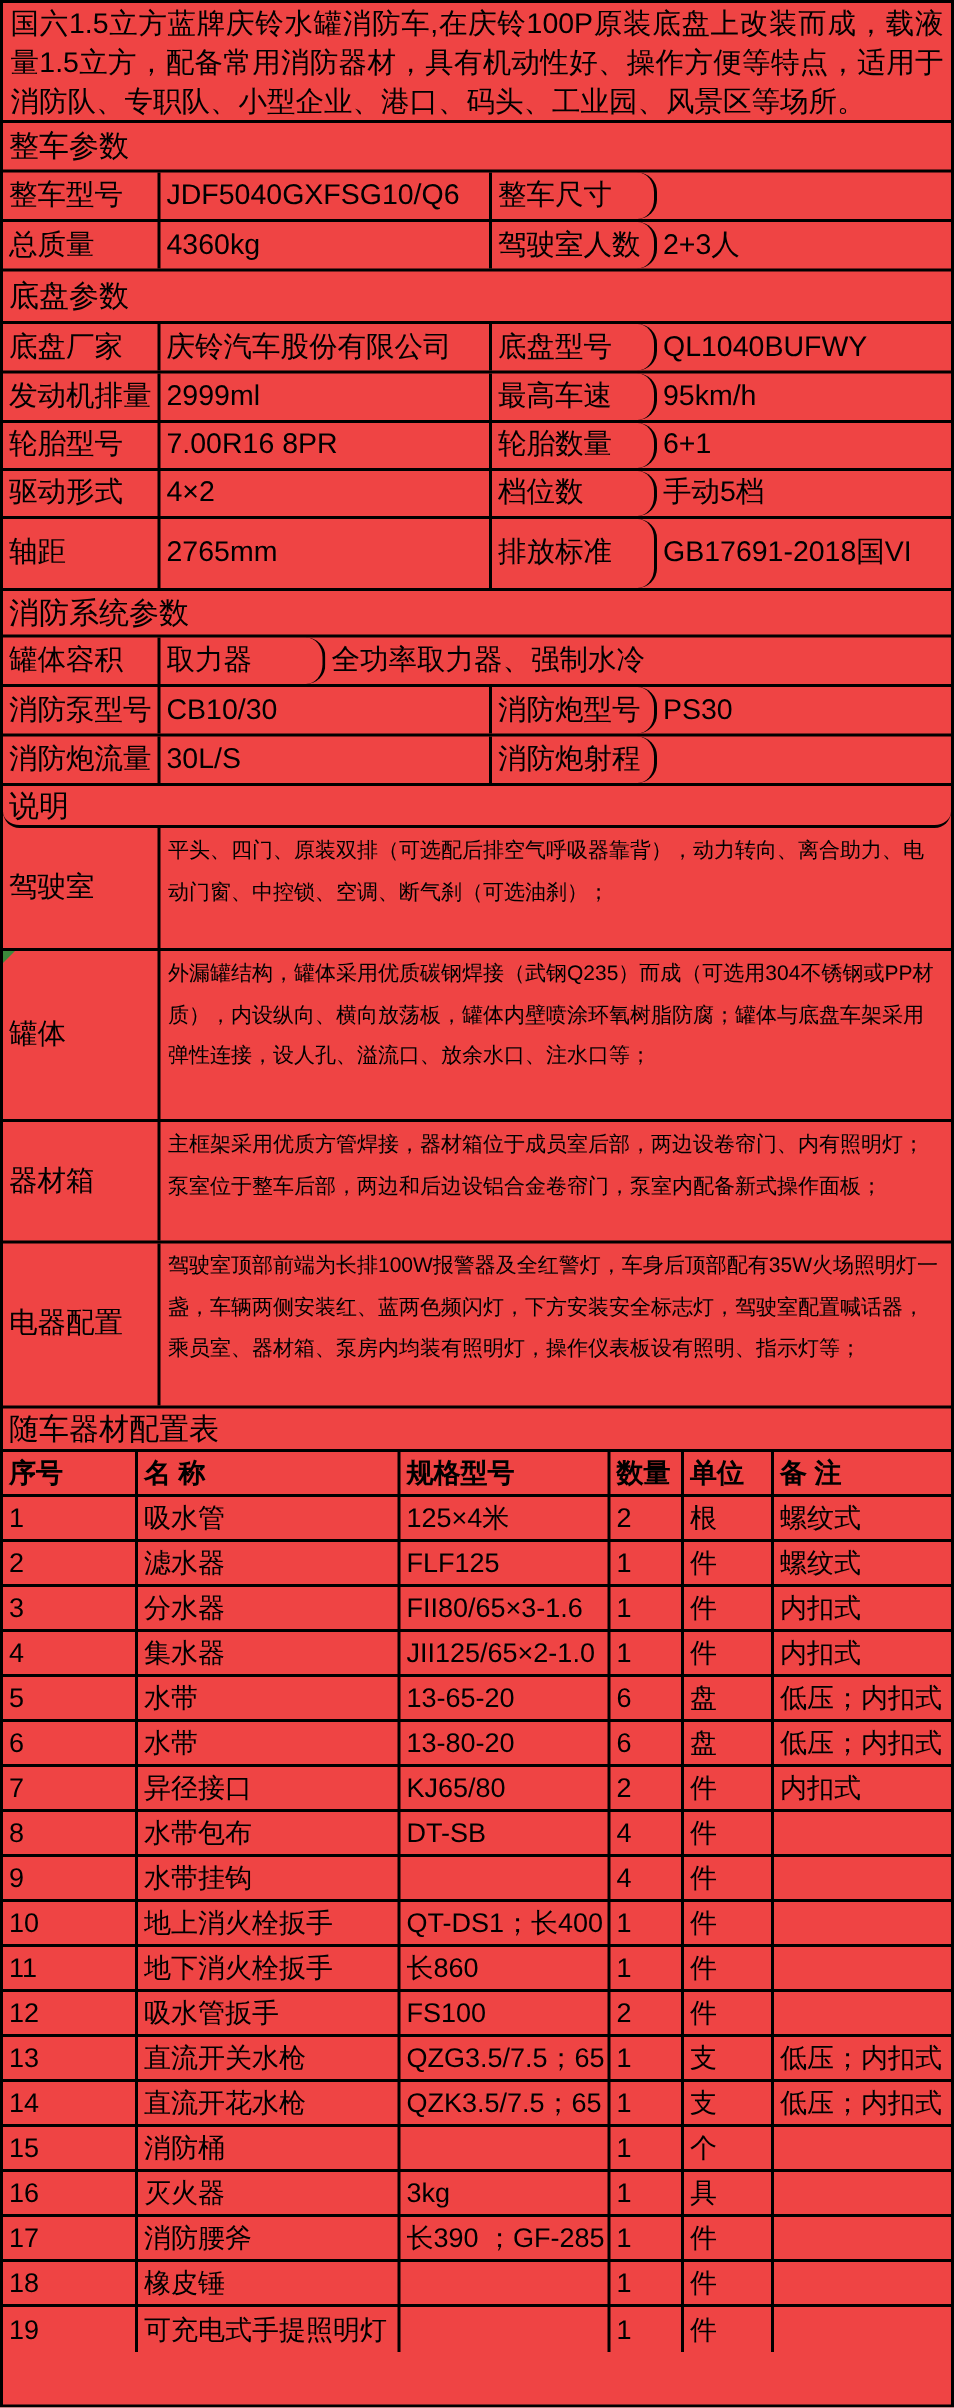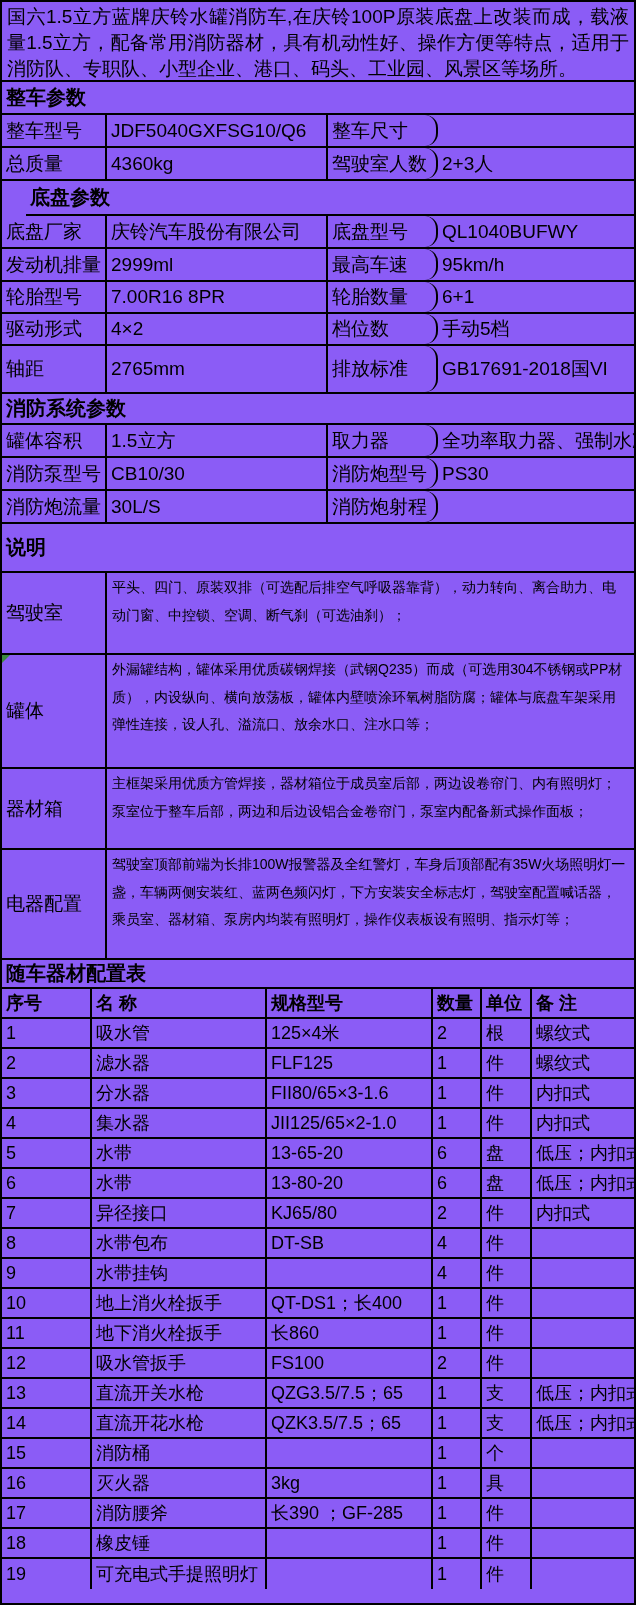--- a/index.html
+++ b/index.html
@@ -4,40 +4,40 @@
 <style>
   html,body{margin:0;padding:0;background:#fff;}
   .page{
     position:relative;
     width:636px;height:1605px;
     box-sizing:border-box;
     border:2px solid #000;
     font-family:"Liberation Sans","DejaVu Sans",sans-serif;
     color:#000;
     overflow:hidden;
-    background:#8b5cf6;
+    background:#ef4444;
   }
   .row{display:flex;border-bottom:2px solid #000;box-sizing:border-box;}
   .row:last-child{border-bottom:none;}
   .cell{
     box-sizing:border-box;
     border-right:2px solid #000;
     display:flex;align-items:center;
     padding:0 4px;
     font-size:19px;
     line-height:1.15;
     white-space:nowrap;
     overflow:hidden;
   }
   .cell.last{border-right:none;}
   .sec-title{
     display:flex;align-items:center;
     border-bottom:2px solid #000;
     box-sizing:border-box;
-    font-weight:bold;font-size:20px;
+    font-weight:normal;font-size:20px;
     padding:0 4px;
   }
   .intro{height:80px;}
   .intro-text{
     font-size:19px;line-height:26px;
     padding:2px 5px 0 5px;
     text-align:justify;
   }
   
   .c-l1{width:105px;}
@@ -49,30 +49,30 @@
   .n-text{
     flex:1;border-right:none;
     display:block;white-space:normal;
     font-size:14px;line-height:27.5px;
     padding:1px 5px 0 5px;
     overflow:hidden;box-sizing:border-box;
   }
   
   .e-no{width:90px;}
   .e-name{width:175px;}
-  .e-spec{width:166px;}
+  .e-spec{width:140px;}
   .e-qty{width:49px;}
-  .e-unit{width:50px;}
+  .e-unit{width:60px;}
   .e-note{flex:1;}
   .equip .cell{font-size:18px;}
   .equip-head .cell{font-weight:bold;}
   
   .h29{height:29px;}.h30{height:30px;}.h31{height:31px;}
-  .h32{height:32px;}.h33{height:33px;}.h35{height:35px;margin-left:24px;}
-  .h36{height:49px;}.h48{height:48px;text-align:center;}
+  .h32{height:32px;}.h33{height:33px;}.h35{height:35px;}
+  .h36{height:28px;border-radius:11px;}.h48{height:48px;text-align:center;}
   .h81{height:81px;}.h82{height:82px;}.h110{height:110px;}.h114{height:114px;}
   .green-corner{
     position:absolute;top:0;left:0;
     width:0;height:0;
     border-top:8px solid #3c8a3c;
     border-right:8px solid transparent;
   }
 </style>
 </head>
 <body>
@@ -124,21 +124,20 @@
   <div class="row h48">
     <div class="cell c-l1">轴距</div>
     <div class="cell c-v1">2765mm</div>
     <div class="cell c-l2">排放标准</div>
     <div class="cell c-v2 last">GB17691-2018国VI</div>
   </div>
 
   <div class="sec-title h31">消防系统参数</div>
   <div class="row h33">
     <div class="cell c-l1">罐体容积</div>
-    <div class="cell c-v1">1.5立方</div>
     <div class="cell c-l2">取力器</div>
     <div class="cell c-v2 last">全功率取力器、强制水冷</div>
   </div>
   <div class="row h33">
     <div class="cell c-l1">消防泵型号</div>
     <div class="cell c-v1">CB10/30</div>
     <div class="cell c-l2">消防炮型号</div>
     <div class="cell c-v2 last">PS30</div>
   </div>
   <div class="row h33">

